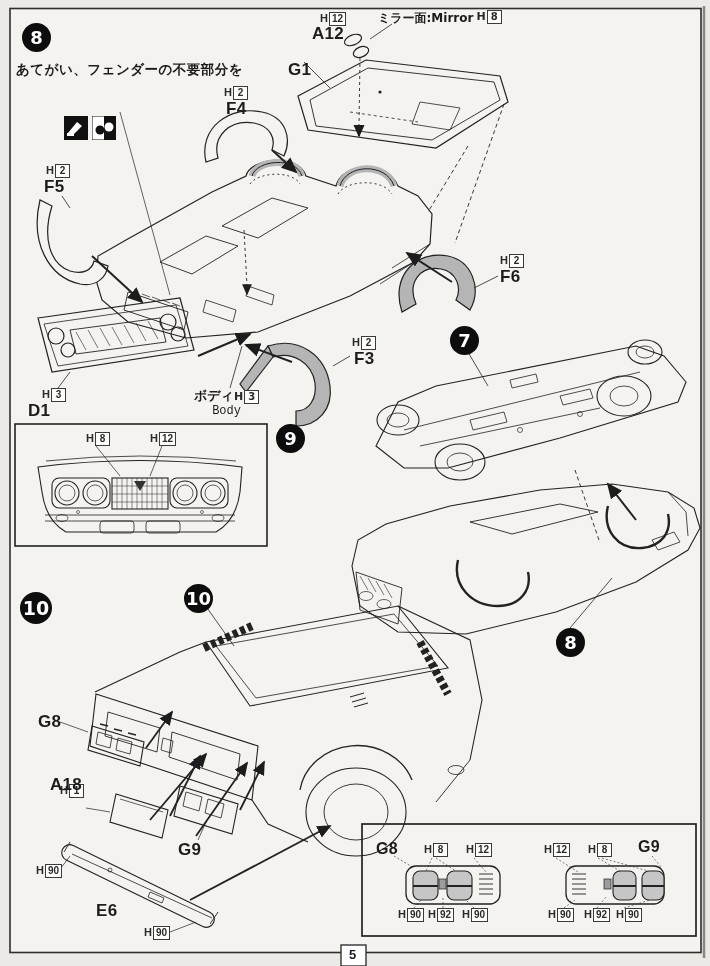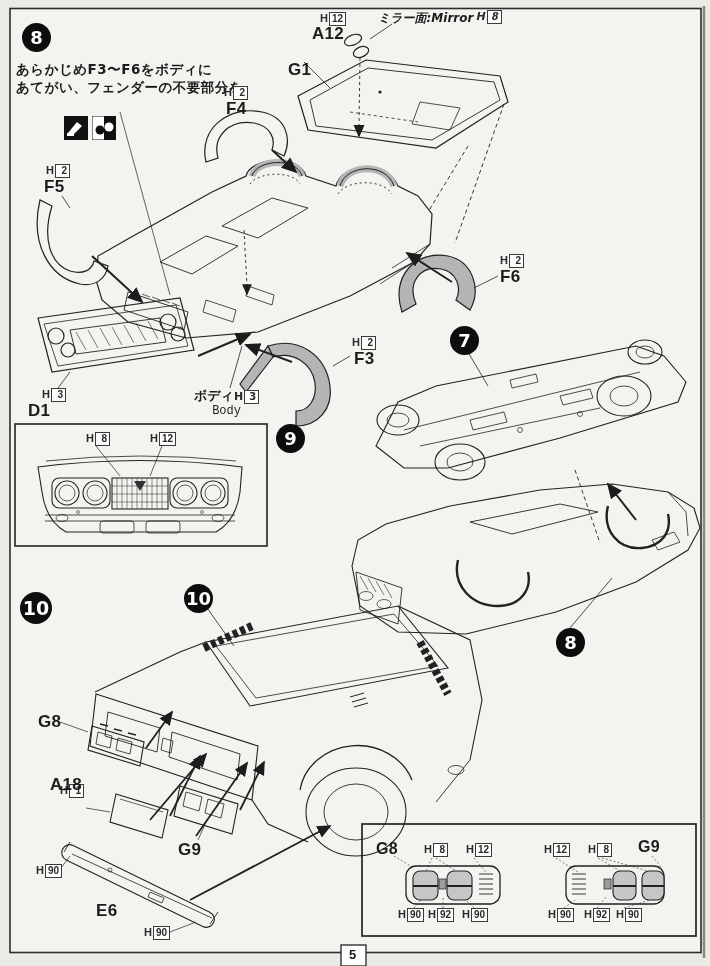--- a/index.html
+++ b/index.html
@@ -8,25 +8,25 @@
   .art{position:absolute;left:0;top:0;z-index:1;}
   .badge{position:absolute;z-index:3;width:29px;height:29px;border-radius:50%;background:#0d0d0d;color:#fff;
          display:flex;align-items:center;justify-content:center;font-size:18px;font-weight:bold;
          font-family:"DejaVu Sans",sans-serif;}
   .badge.big{width:32px;height:32px;font-size:19px;}
   .plabel{position:absolute;z-index:3;font-weight:bold;font-size:17px;letter-spacing:.3px;white-space:nowrap;}
   .plabel.sm{font-size:16px;}
   .hcall{position:absolute;z-index:3;display:inline-flex;align-items:flex-start;font-size:11px;font-weight:bold;
          color:#2a2a2a;white-space:nowrap;line-height:13px;}
   .hcall .hbox{display:inline-block;border:1px solid #3a3a3a;background:#fdfdfc;padding:0 2px;margin-left:1px;
-         font-size:10px;font-weight:bold;line-height:12px;min-width:9px;text-align:right;}
+         font-size:10px;font-weight:bold;line-height:12px;min-width:9px;text-align:center;}
   .jp{position:absolute;z-index:3;font-size:13.5px;font-weight:bold;line-height:18px;letter-spacing:.5px;
       font-family:"DejaVu Sans",sans-serif;}
   .note{position:absolute;z-index:3;font-size:12px;font-weight:bold;display:flex;align-items:flex-start;gap:3px;
-        font-family:"DejaVu Sans",sans-serif;font-style:italic;}
+        font-family:"DejaVu Sans",sans-serif;}
   .bodylbl{position:absolute;z-index:3;font-size:13px;font-weight:bold;text-align:center;line-height:15px;
         font-family:"DejaVu Sans",sans-serif;}
   .bodylbl .en{font-size:12px;font-weight:normal;font-family:Liberation Mono, monospace;}
   .icons{position:absolute;z-index:3;display:flex;gap:4px;}
   .pagenum{position:absolute;z-index:4;font-size:13px;font-weight:bold;}
 </style>
 </head>
 <body>
 
 <div class="page">
@@ -269,21 +269,20 @@
 </svg>
 
 <div class="badge" style="left:22px;top:23px">8</div>
 <div class="badge" style="left:276px;top:424px">9</div>
 <div class="badge" style="left:450px;top:326px">7</div>
 <div class="badge" style="left:556px;top:628px">8</div>
 <div class="badge big" style="left:20px;top:592px">10</div>
 <div class="badge" style="left:184px;top:584px">10</div>
 
 <div class="jp" style="left:16px;top:60px;width:250px">
-  <div>あらかじめF3〜F6をボディに</div>
   <div>あてがい、フェンダーの不要部分を</div>
 </div>
 <div class="icons" style="left:64px;top:116px">
   <span>
     <svg width="24" height="24">
           <rect width="24" height="24" fill="#111"></rect>
           <polygon points="4,17 13,6 18,10 9,19" fill="#fff"></polygon>
           <rect x="3" y="17" width="7" height="3" fill="#fff"></rect>
         </svg>
   </span>

